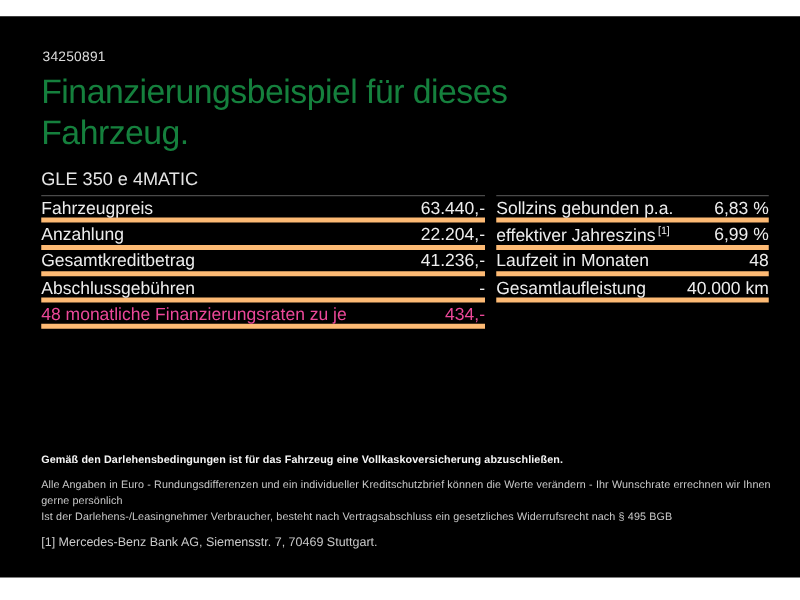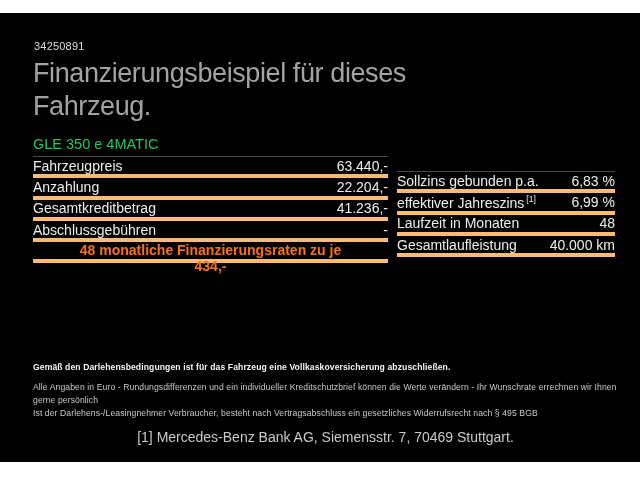--- a/index.html
+++ b/index.html
@@ -16,49 +16,49 @@
     background: #000000;
     overflow: hidden;
   }
   .ref-number {
     position: absolute; left: 34px; top: 27px;
     font-size: 11px; color: #dcdcdc; letter-spacing: 0.2px;
   }
   .title {
     position: absolute; left: 33px; top: 44px;
     font-size: 27px; line-height: 33px; font-weight: 400;
-    color: #a3a3a3; letter-spacing: -0.4px;
+    color: #15803d; letter-spacing: -0.4px;
   }
   .model {
     position: absolute; left: 33px; top: 123px;
-    font-size: 14.5px; color: #22c55e;
+    font-size: 14.5px; color: #e5e5e5;
   }
   .fin-table { position: absolute; border-top: 1px solid #4a4a4a; }
   .fin-table.left  { left: 33px;  top: 143px; width: 355px; }
-  .fin-table.right { left: 397px; top: 158px; width: 218px; }
+  .fin-table.right { left: 397px; top: 143px; width: 218px; }
   .fin-row {
     display: flex; align-items: center; justify-content: space-between;
     height: 21.3px;
     border-bottom: 4px solid #fdba74;
     font-size: 14px; color: #ededed;
   }
   .fin-row .label { white-space: nowrap; }
   .fin-row .value { white-space: nowrap; text-align: right; }
-  .fin-row.bold { font-weight: 700; color: #f97316; flex-direction: column; }
+  .fin-row.bold { font-weight: 400; color: #ec4899; }
   .sup { font-size: 8.5px; vertical-align: super; margin-left: 2px; color: #ededed; }
   .footer { position: absolute; left: 33px; top: 349px; width: 585px; text-decoration: underline; }
   .footer .f-bold {
     font-size: 8.6px; font-weight: 700; color: #f5f5f5;
     margin-bottom: 9px; letter-spacing: 0.1px;
   }
   .footer .f-line {
     font-size: 8.6px; color: #c9c9c9; line-height: 13px; letter-spacing: 0.1px;
   }
   .footer .f-note {
-    font-size: 14px; color: #c9c9c9; margin-top: 9px; text-align: center;
+    font-size: 10px; color: #c9c9c9; margin-top: 9px;
   }
 </style>
 </head>
 <body>
 
 <div class="stage">
   <div class="panel">
 
     <div class="ref-number">34250891</div>
 

